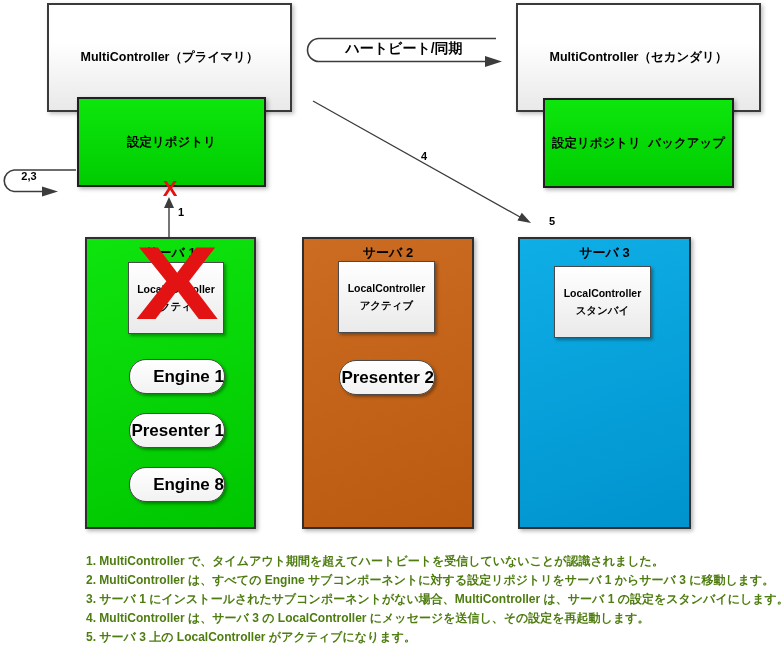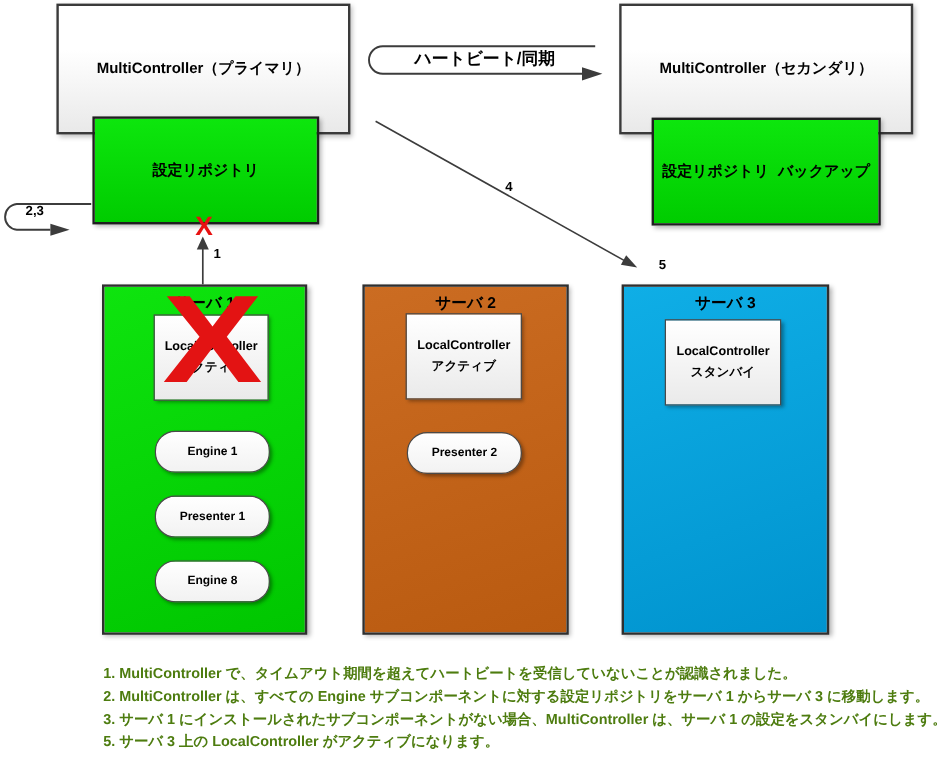--- a/index.html
+++ b/index.html
@@ -35,22 +35,22 @@
   .lc-box{
     position:absolute;background:linear-gradient(#ffffff,#eaeaea);
     border:1.5px solid #4a4a4a;box-shadow:2px 2px 3px rgba(0,0,0,0.35);
     display:flex;flex-direction:column;align-items:center;justify-content:center;
     font-weight:bold;font-size:10.5px;line-height:1.6;text-align:right;
   }
   .pill{
     position:absolute;width:94px;height:33px;border-radius:17px;
     border:1.5px solid #4a4a4a;background:linear-gradient(#ffffff,#f2f2f2);
     box-shadow:2px 2px 3px rgba(0,0,0,0.35);
-    display:flex;align-items:center;justify-content:center;
-    font-weight:bold;font-size:10px;
+    display:flex;align-items:center;justify-content:flex-end;
+    font-weight:bold;font-size:17px;
   }
   
   .num{position:absolute;font-weight:bold;font-size:11px;z-index:5;}
   .hb-label{
     position:absolute;left:344px;top:39px;width:120px;height:20px;z-index:5;
     display:flex;align-items:center;justify-content:center;
     font-weight:bold;font-size:14px;
   }
   .x-small{
     position:absolute;left:158px;top:177px;width:24px;height:24px;z-index:5;
@@ -147,16 +147,17 @@
     <div class="lc-box" style="left:34px;top:27px;width:95px;height:70px;">
       <span>LocalController</span>
       <span>スタンバイ</span>
     </div>
   </div>
 
   <div class="steps">
     <div class="step">1. MultiController で、タイムアウト期間を超えてハートビートを受信していないことが認識されました。</div>
     <div class="step">2. MultiController は、すべての Engine サブコンポーネントに対する設定リポジトリをサーバ 1 からサーバ 3 に移動します。</div>
     <div class="step">3. サーバ 1 にインストールされたサブコンポーネントがない場合、MultiController は、サーバ 1 の設定をスタンバイにします。</div>
+    <div class="step">4. MultiController は、サーバ 3 の LocalController にメッセージを送信し、その設定を再起動します。</div>
     <div class="step">5. サーバ 3 上の LocalController がアクティブになります。</div>
   </div>
 
 </div>
 
 </body></html>

